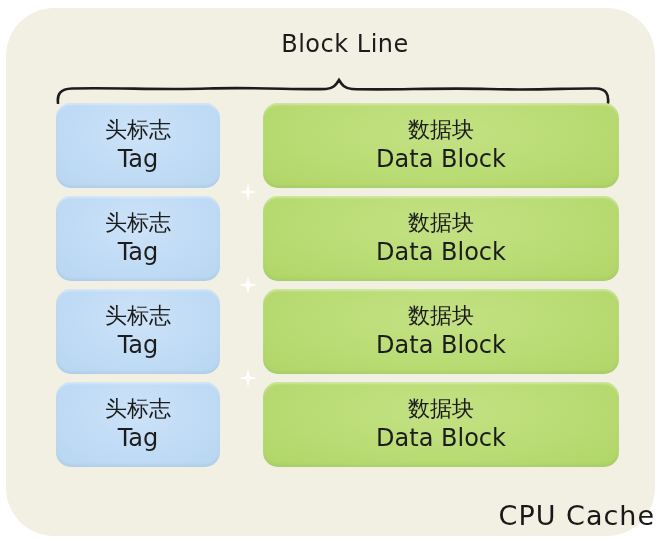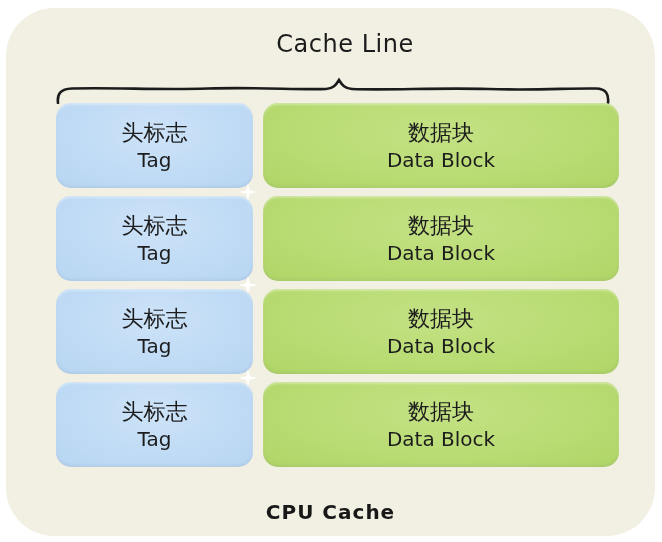--- a/index.html
+++ b/index.html
@@ -62,65 +62,65 @@
     display: flex;
     flex-direction: column;
     align-items: center;
     justify-content: center;
     color: #1c1c1c;
     line-height: 1.32;
     box-shadow: inset 0 -2px 3px rgba(90,110,130,0.10), inset 0 2px 2px rgba(255,255,255,0.35);
   }
   .tag-box {
     left: 50px;
-    width: 197px;
+    width: 164px;
     background: radial-gradient(ellipse at 50% 35%, #cde3f8 0%, #c0dbf5 55%, #b8d6f2 100%);
   }
   .data-box {
     left: 257px;
     width: 356px;
     background: radial-gradient(ellipse at 50% 35%, #c4e184 0%, #b9dc74 55%, #b0d566 100%);
   }
   .cn {
     font-size: 22px;
   }
   .en {
-    font-size: 20px;
+    font-size: 24px;
   }
   .sparkle {
     position: absolute;
     left: 233px;
     width: 18px;
     height: 18px;
     background: #ffffff;
     clip-path: polygon(50% 0%, 60% 40%, 100% 50%, 60% 60%, 50% 100%, 40% 60%, 0% 50%, 40% 40%);
     z-index: 3;
   }
   .sparkle.s0 { top: 175px; }
   .sparkle.s1 { top: 268px; }
   .sparkle.s2 { top: 361px; }
   .caption {
     position: absolute;
     left: 0;
     top: 492px;
     width: 100%;
-    text-align: center;
-    font-size: 20px;
-    font-weight: 700;
+    text-align: right;
+    font-size: 27px;
+    font-weight: 400;
     color: #181818;
     letter-spacing: 1px;
   }
 </style>
 </head>
 <body>
 
 <div class="stage">
   <div class="container">
 
-    <div class="brace-label">Cache Line</div>
+    <div class="brace-label">Block Line</div>
 
     <svg class="brace-svg" viewBox="0 0 570 38" fill="none" xmlns="http://www.w3.org/2000/svg">
       <path d="M 10 37
                C 9 28, 12 23, 24 22.5
                C 70 21.5, 110 24, 160 22.5
                C 210 21, 250 24, 278 23
                C 285 22.7, 288 19, 291 14
                C 294 19, 297 22.6, 304 23
                C 340 24.5, 390 21.5, 440 23
                C 490 24.5, 520 22, 548 22.5

